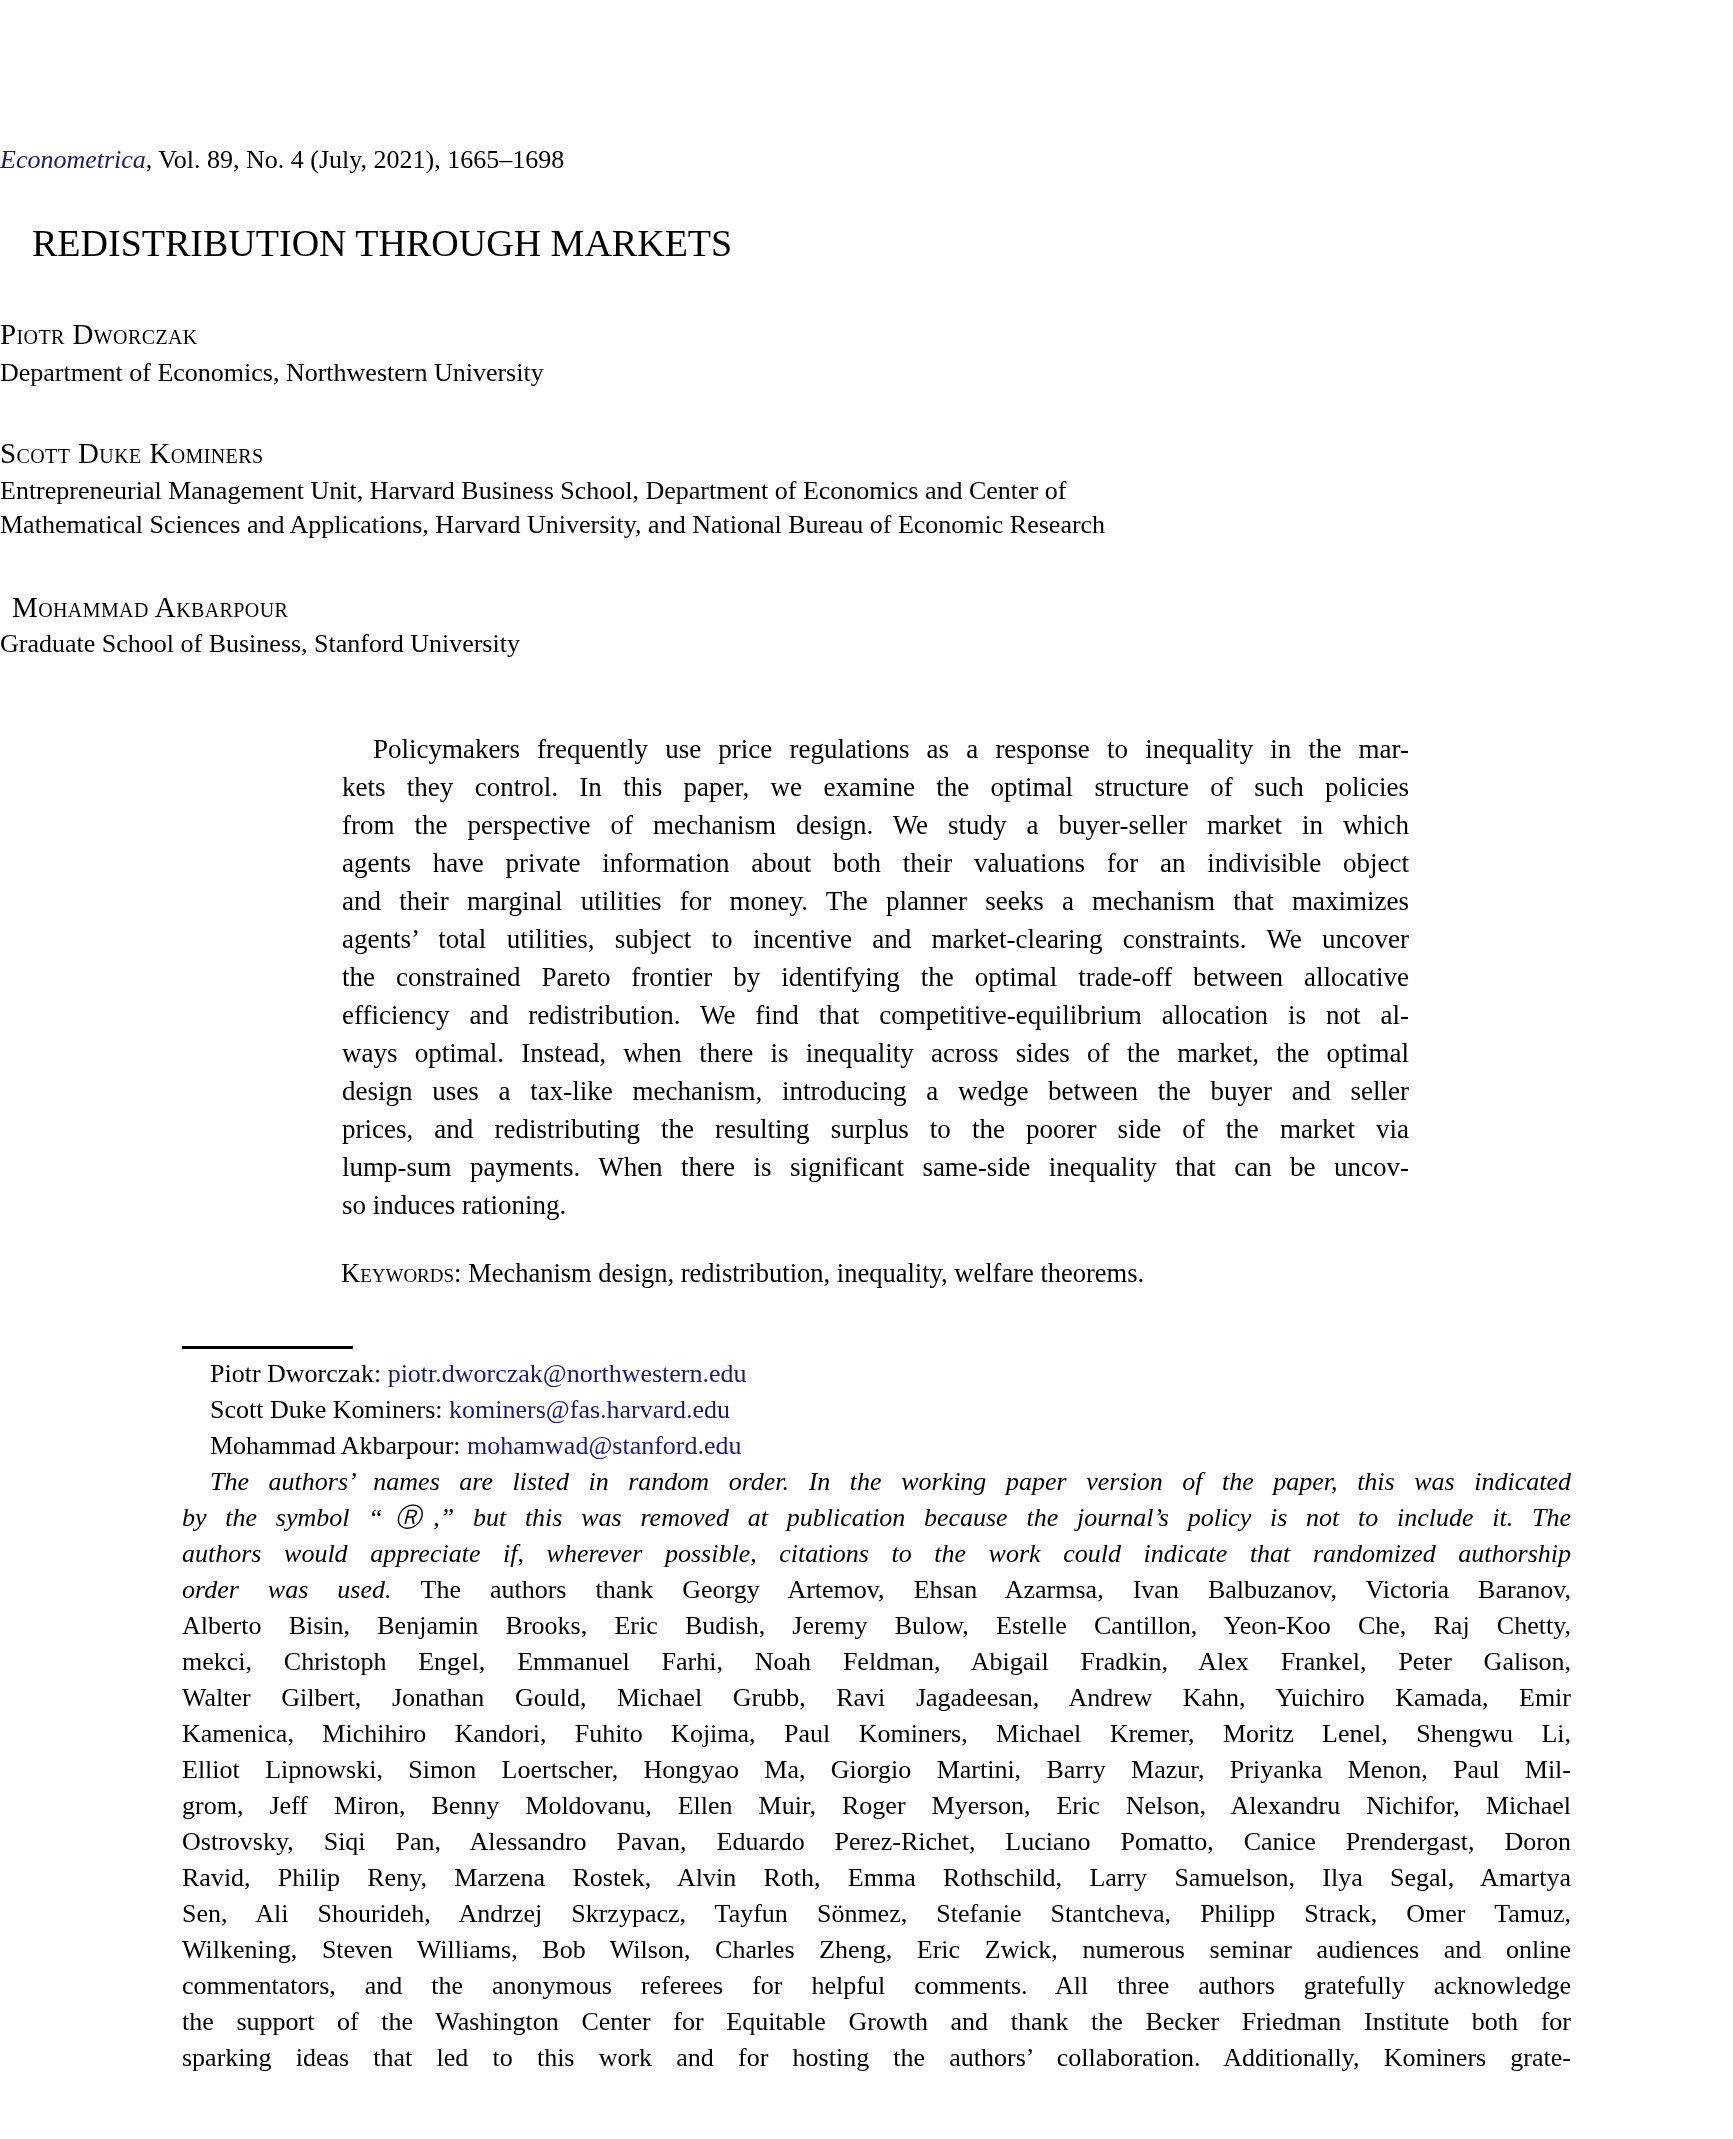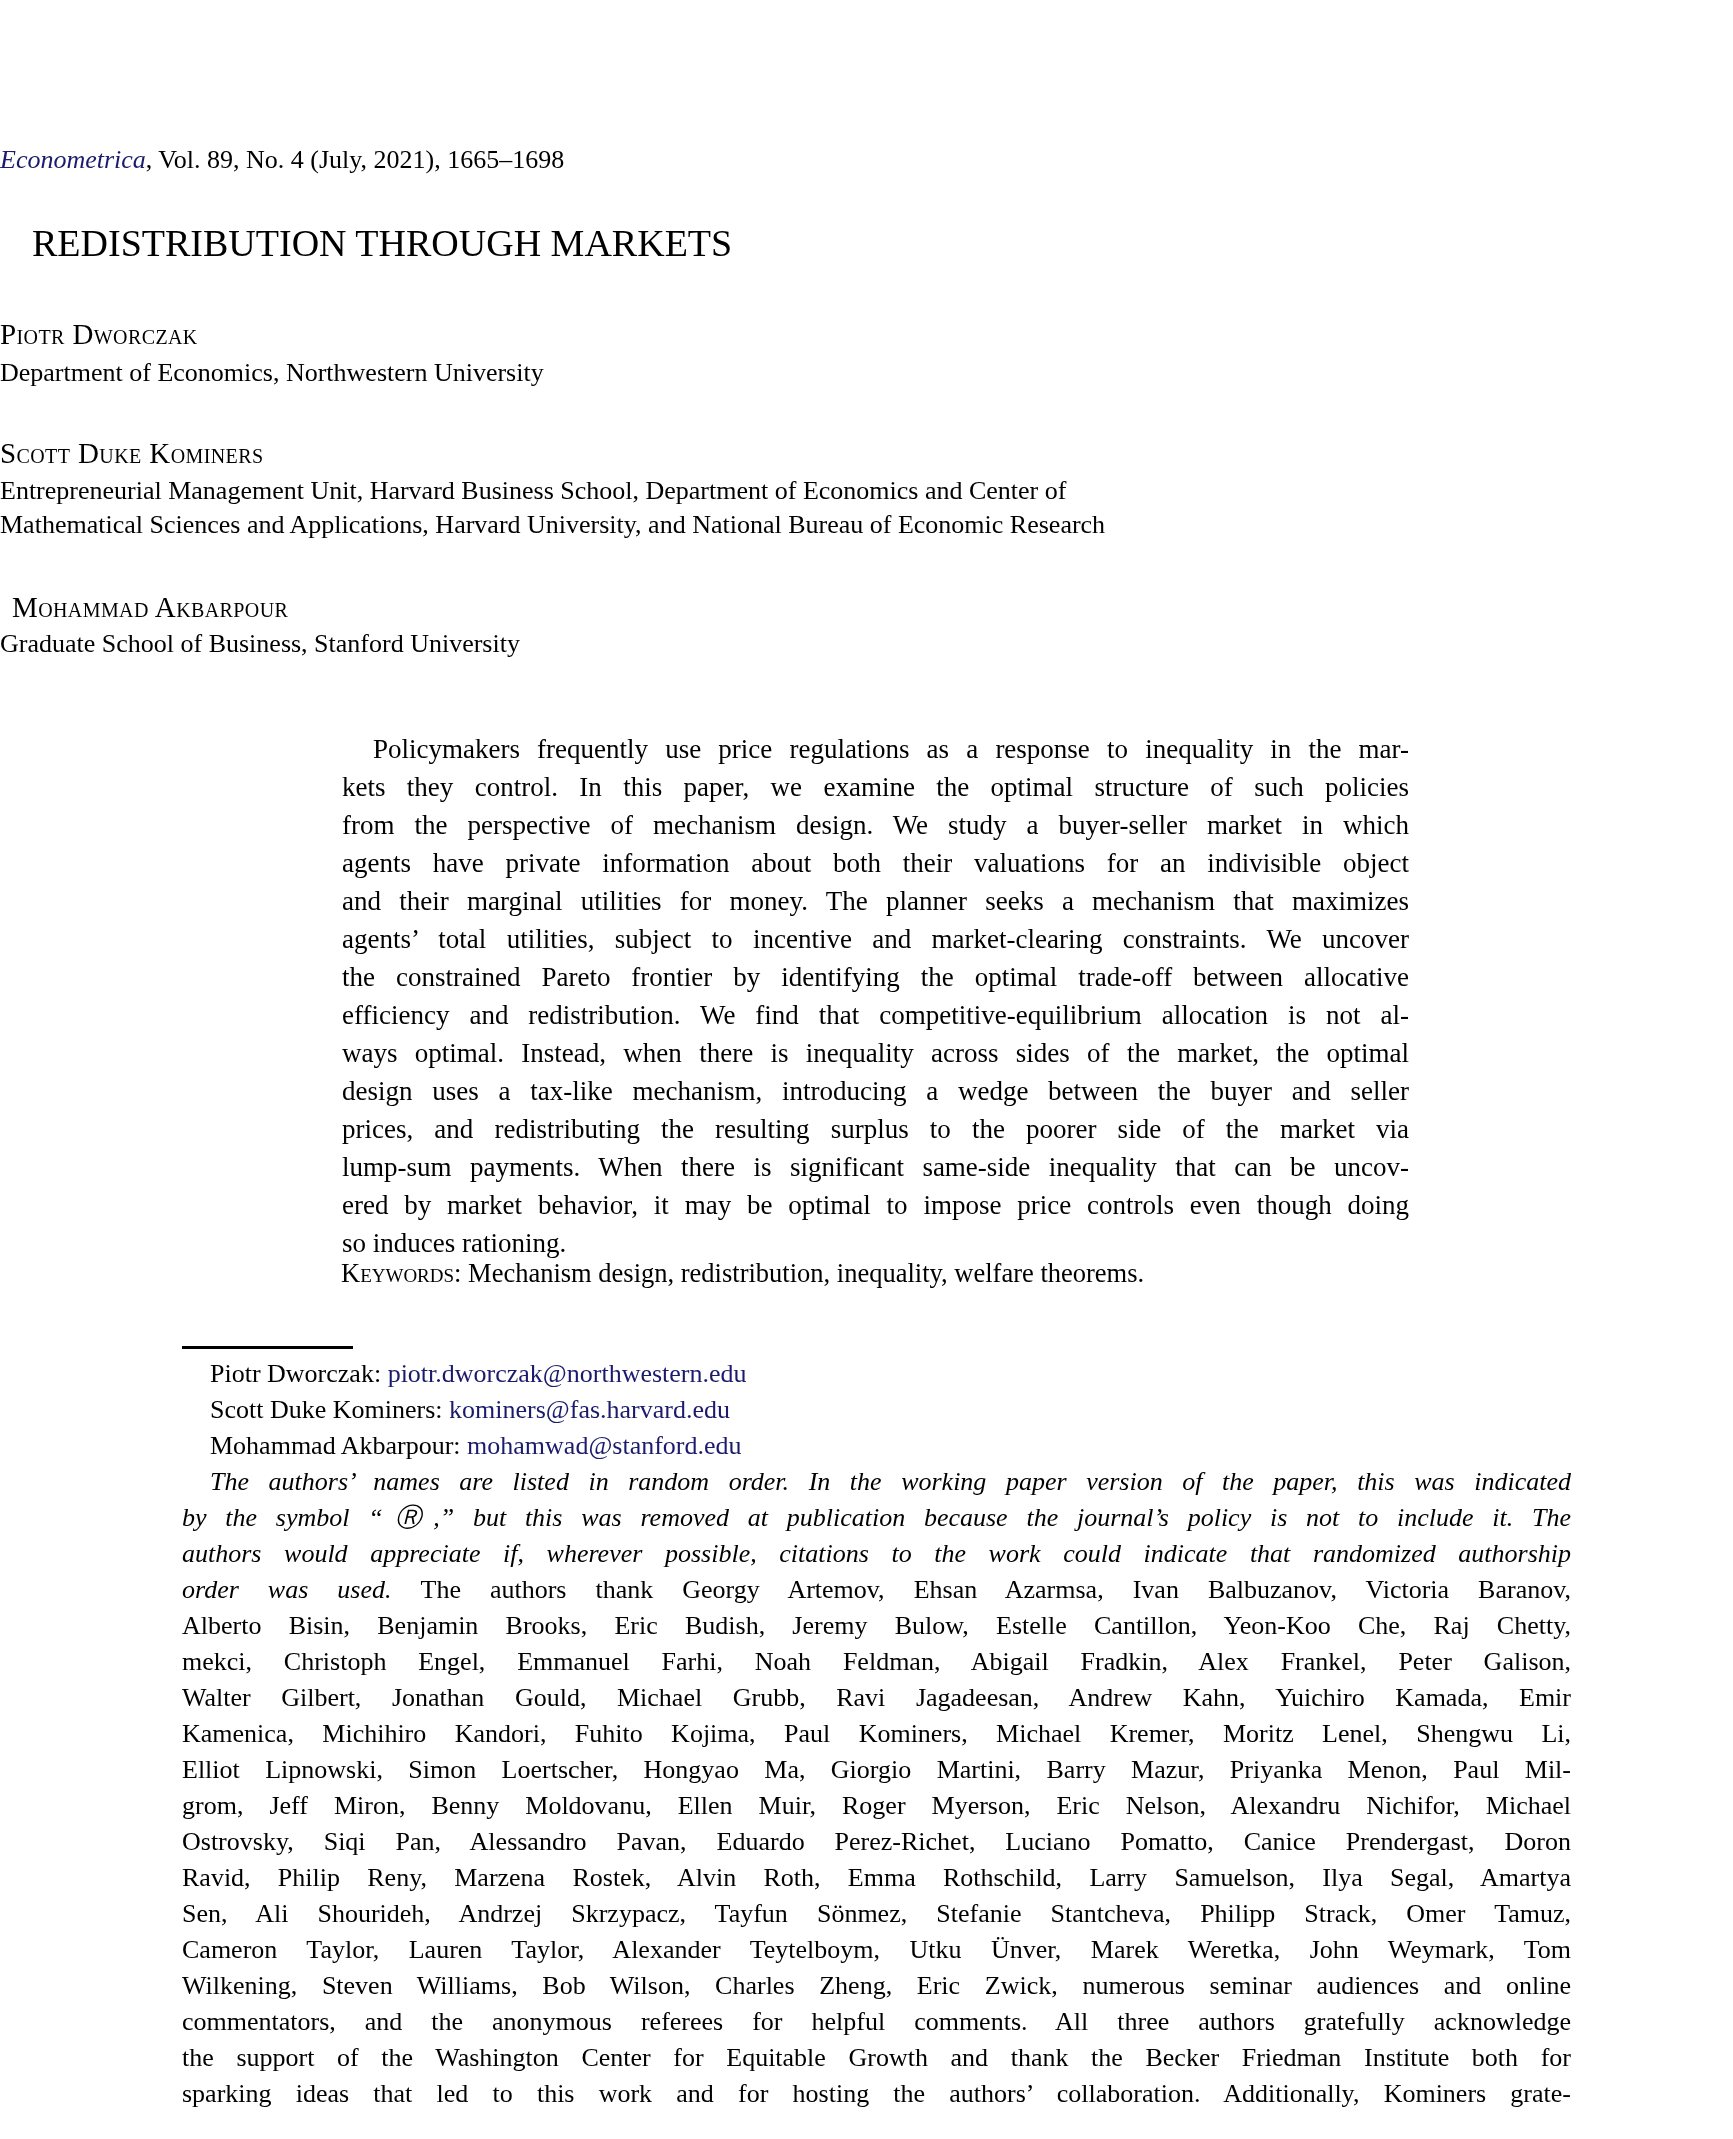--- a/index.html
+++ b/index.html
@@ -71,21 +71,20 @@
     <div class="line">from the perspective of mechanism design. We study a buyer-seller market in which</div>
     <div class="line">agents have private information about both their valuations for an indivisible object</div>
     <div class="line">and their marginal utilities for money. The planner seeks a mechanism that maximizes</div>
     <div class="line">agents’ total utilities, subject to incentive and market-clearing constraints. We uncover</div>
     <div class="line">the constrained Pareto frontier by identifying the optimal trade-off between allocative</div>
     <div class="line">efficiency and redistribution. We find that competitive-equilibrium allocation is not al-</div>
     <div class="line">ways optimal. Instead, when there is inequality across sides of the market, the optimal</div>
     <div class="line">design uses a tax-like mechanism, introducing a wedge between the buyer and seller</div>
     <div class="line">prices, and redistributing the resulting surplus to the poorer side of the market via</div>
     <div class="line">lump-sum payments. When there is significant same-side inequality that can be uncov-</div>
-    <div class="line">ered by market behavior, it may be optimal to impose price controls even though doing</div>
     <div class="line last">so induces rationing.</div>
   </div>
 
 <div id="keywords-line" class="abs">
   <span class="sc">Keywords</span><span>: Mechanism design, redistribution, inequality, welfare theorems.</span>
 </div>
 
 <div id="footnote-rule" class="abs"></div>
 
 <div id="footnote" class="abs">
@@ -98,20 +97,19 @@
     <div class="fn-line"><span class="it">order was used. </span><span>The authors thank Georgy Artemov, Ehsan Azarmsa, Ivan Balbuzanov, Victoria Baranov,</span></div>
     <div class="fn-line"><span>Alberto Bisin, Benjamin Brooks, Eric Budish, Jeremy Bulow, Estelle Cantillon, Yeon-Koo Che, Raj Chetty,</span></div>
     <div class="fn-line"><span>mekci, Christoph Engel, Emmanuel Farhi, Noah Feldman, Abigail Fradkin, Alex Frankel, Peter Galison,</span></div>
     <div class="fn-line"><span>Walter Gilbert, Jonathan Gould, Michael Grubb, Ravi Jagadeesan, Andrew Kahn, Yuichiro Kamada, Emir</span></div>
     <div class="fn-line"><span>Kamenica, Michihiro Kandori, Fuhito Kojima, Paul Kominers, Michael Kremer, Moritz Lenel, Shengwu Li,</span></div>
     <div class="fn-line"><span>Elliot Lipnowski, Simon Loertscher, Hongyao Ma, Giorgio Martini, Barry Mazur, Priyanka Menon, Paul Mil-</span></div>
     <div class="fn-line"><span>grom, Jeff Miron, Benny Moldovanu, Ellen Muir, Roger Myerson, Eric Nelson, Alexandru Nichifor, Michael</span></div>
     <div class="fn-line"><span>Ostrovsky, Siqi Pan, Alessandro Pavan, Eduardo Perez-Richet, Luciano Pomatto, Canice Prendergast, Doron</span></div>
     <div class="fn-line"><span>Ravid, Philip Reny, Marzena Rostek, Alvin Roth, Emma Rothschild, Larry Samuelson, Ilya Segal, Amartya</span></div>
     <div class="fn-line"><span>Sen, Ali Shourideh, Andrzej Skrzypacz, Tayfun Sönmez, Stefanie Stantcheva, Philipp Strack, Omer Tamuz,</span></div>
-    <div class="fn-line"><span>Cameron Taylor, Lauren Taylor, Alexander Teytelboym, Utku Ünver, Marek Weretka, John Weymark, Tom</span></div>
     <div class="fn-line"><span>Wilkening, Steven Williams, Bob Wilson, Charles Zheng, Eric Zwick, numerous seminar audiences and online</span></div>
     <div class="fn-line"><span>commentators, and the anonymous referees for helpful comments. All three authors gratefully acknowledge</span></div>
     <div class="fn-line"><span>the support of the Washington Center for Equitable Growth and thank the Becker Friedman Institute both for</span></div>
     <div class="fn-line"><span>sparking ideas that led to this work and for hosting the authors’ collaboration. Additionally, Kominers grate-</span></div>
     <div class="fn-line"></div>
   </div>
 
 
 </body></html>

